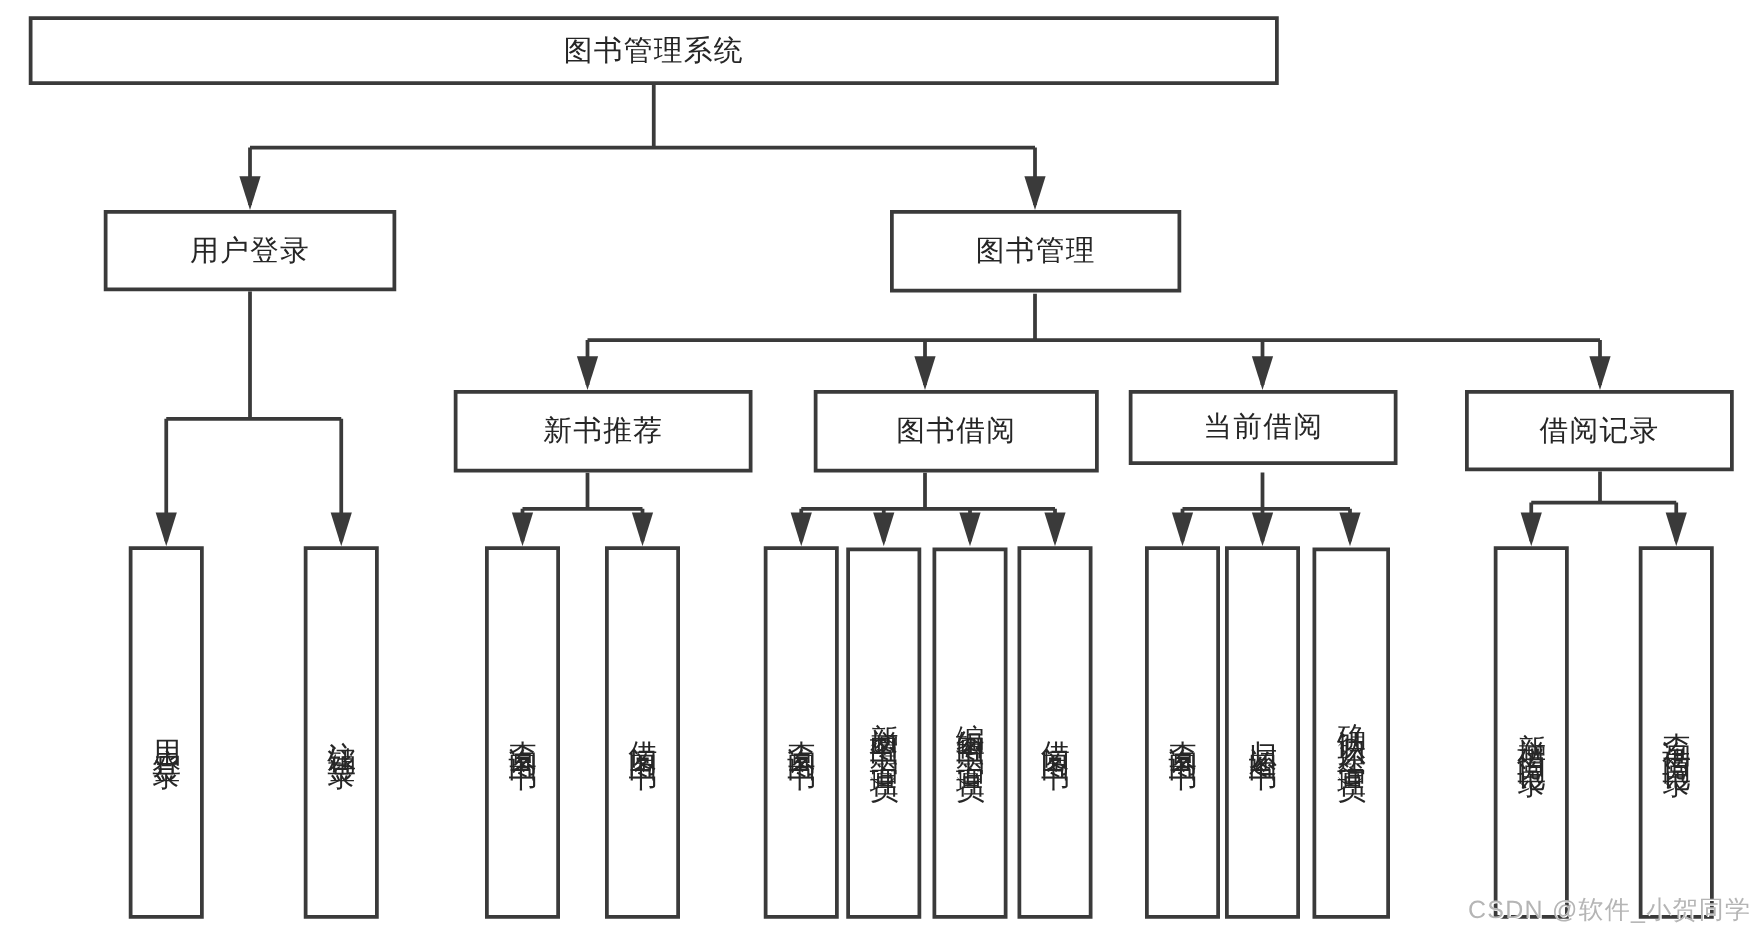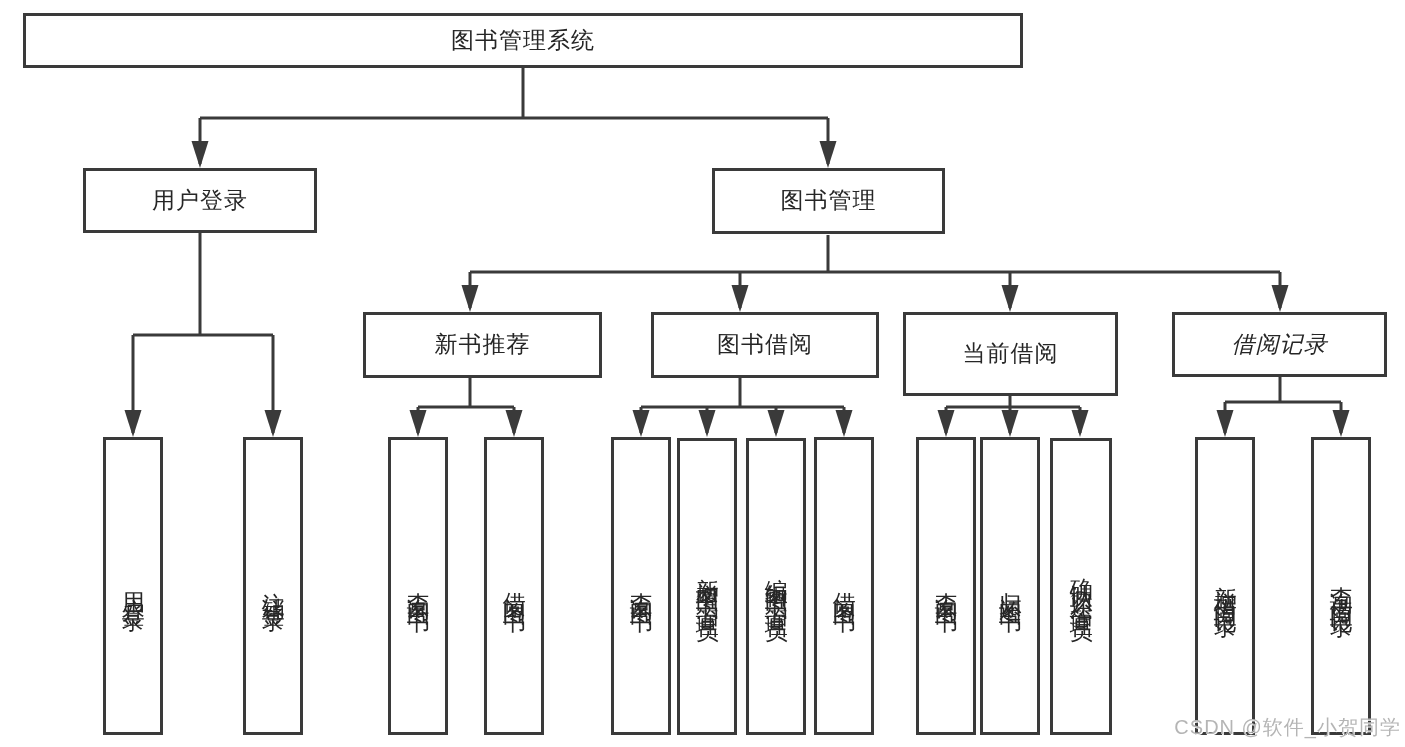--- a/index.html
+++ b/index.html
@@ -99,22 +99,22 @@
     </g>
   </svg>
 
   <div class="node" style="left:23px; top:13px; width:1000px; height:55px;">图书管理系统</div>
 
   <div class="node" style="left:83px; top:168px; width:234px; height:65px;">用户登录</div>
   <div class="node" style="left:712px; top:168px; width:233px; height:66px;">图书管理</div>
 
   <div class="node" style="left:363px; top:312px; width:239px; height:66px;">新书推荐</div>
   <div class="node" style="left:633px; top:312px; width:228px; height:66px;margin-left:18px;">图书借阅</div>
-  <div class="node" style="left:903px; top:312px; width:215px; height:84px;">当前借阅</div>
-  <div class="node" style="left:1172px; top:312px; width:215px; height:65px;font-style:italic;">借阅记录</div>
+  <div class="node" style="left:903px; top:312px; width:215px; height:60px;">当前借阅</div>
+  <div class="node" style="left:1172px; top:312px; width:215px; height:65px;">借阅记录</div>
 
   <div class="node vertical" style="left:103px; top:437px; width:60px; height:298px;">用户登录</div>
   <div class="node vertical" style="left:243px; top:437px; width:60px; height:298px;">注销登录</div>
 
   <div class="node vertical" style="left:388px; top:437px; width:60px; height:298px;">查询图书</div>
   <div class="node vertical" style="left:484px; top:437px; width:60px; height:298px;">借阅图书</div>
 
   <div class="node vertical" style="left:611px; top:437px; width:60px; height:298px;">查询图书</div>
   <div class="node vertical" style="left:677px; top:438px; width:60px; height:297px;">新增图书（管理员）</div>
   <div class="node vertical" style="left:746px; top:438px; width:60px; height:297px;">编辑图书（管理员）</div>

